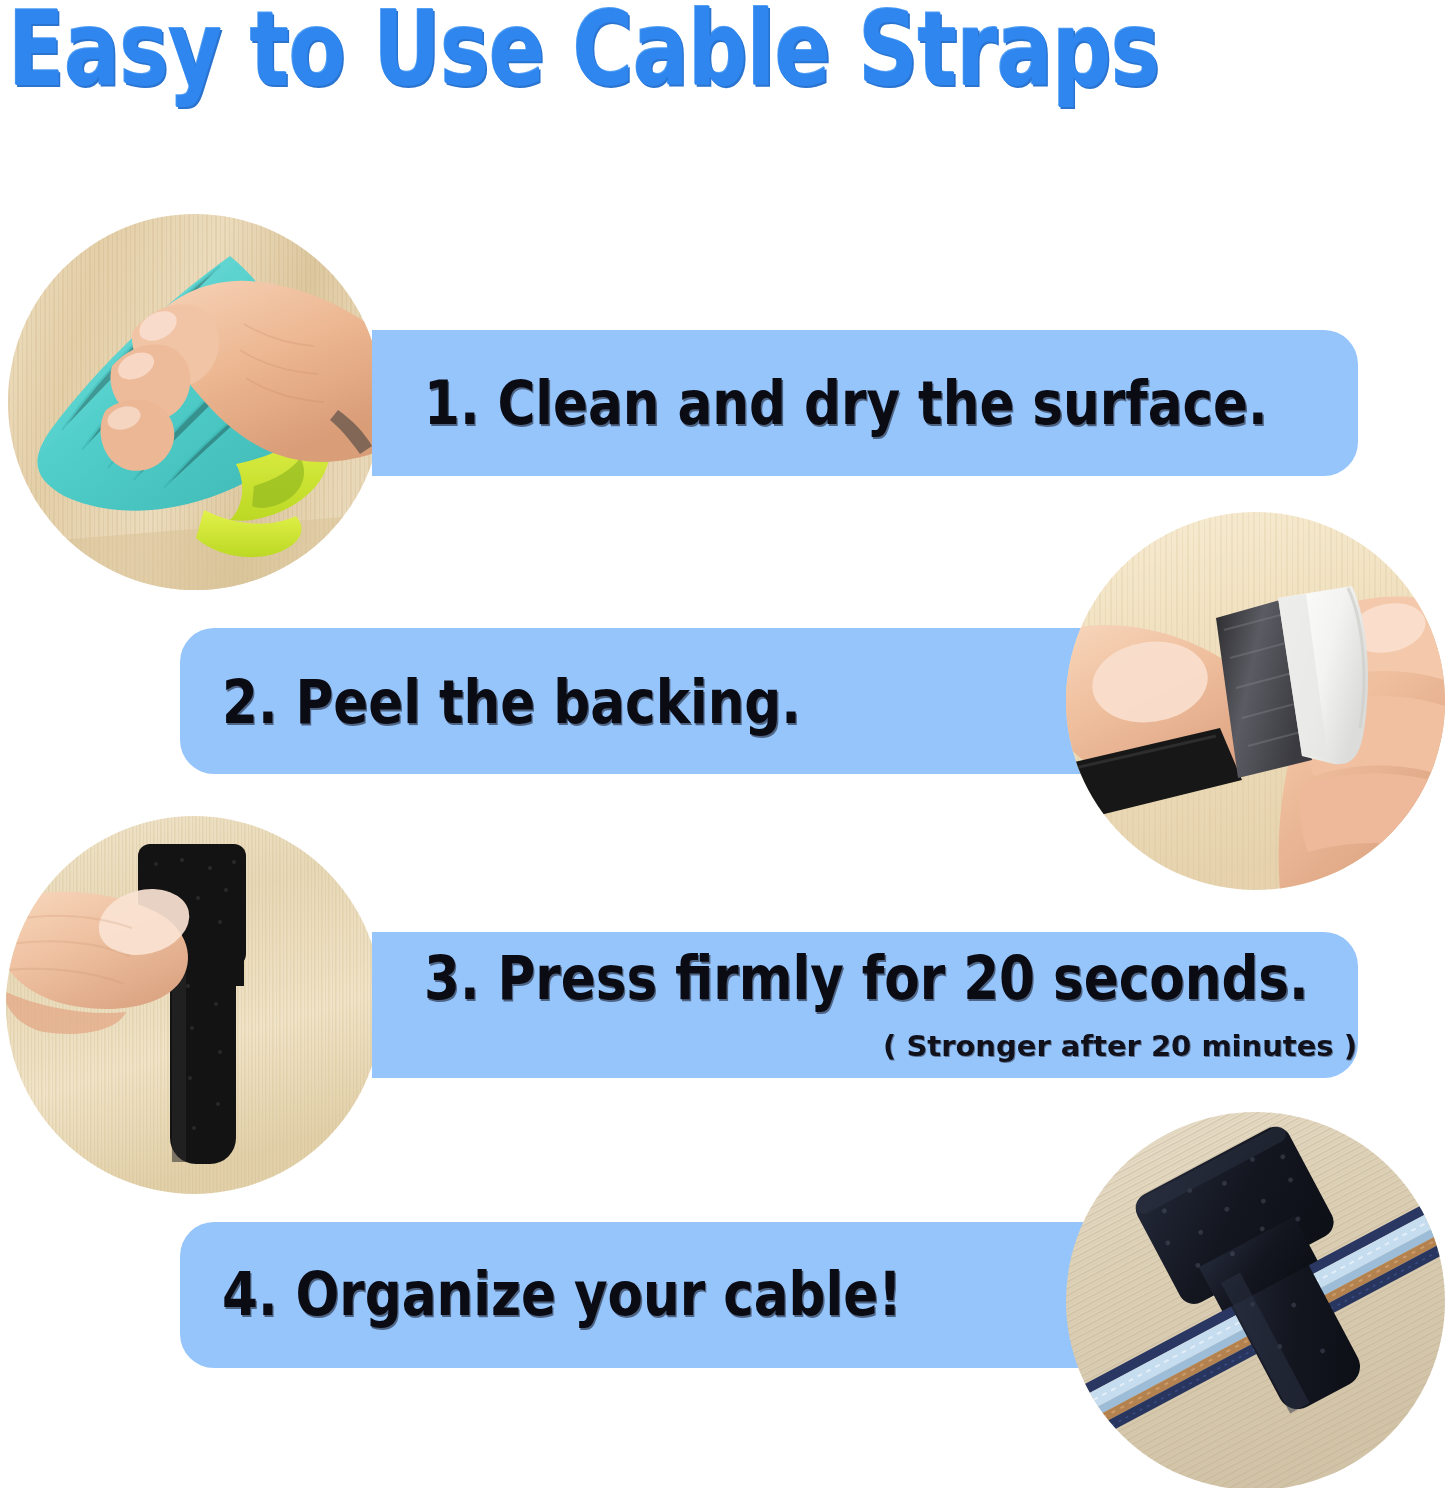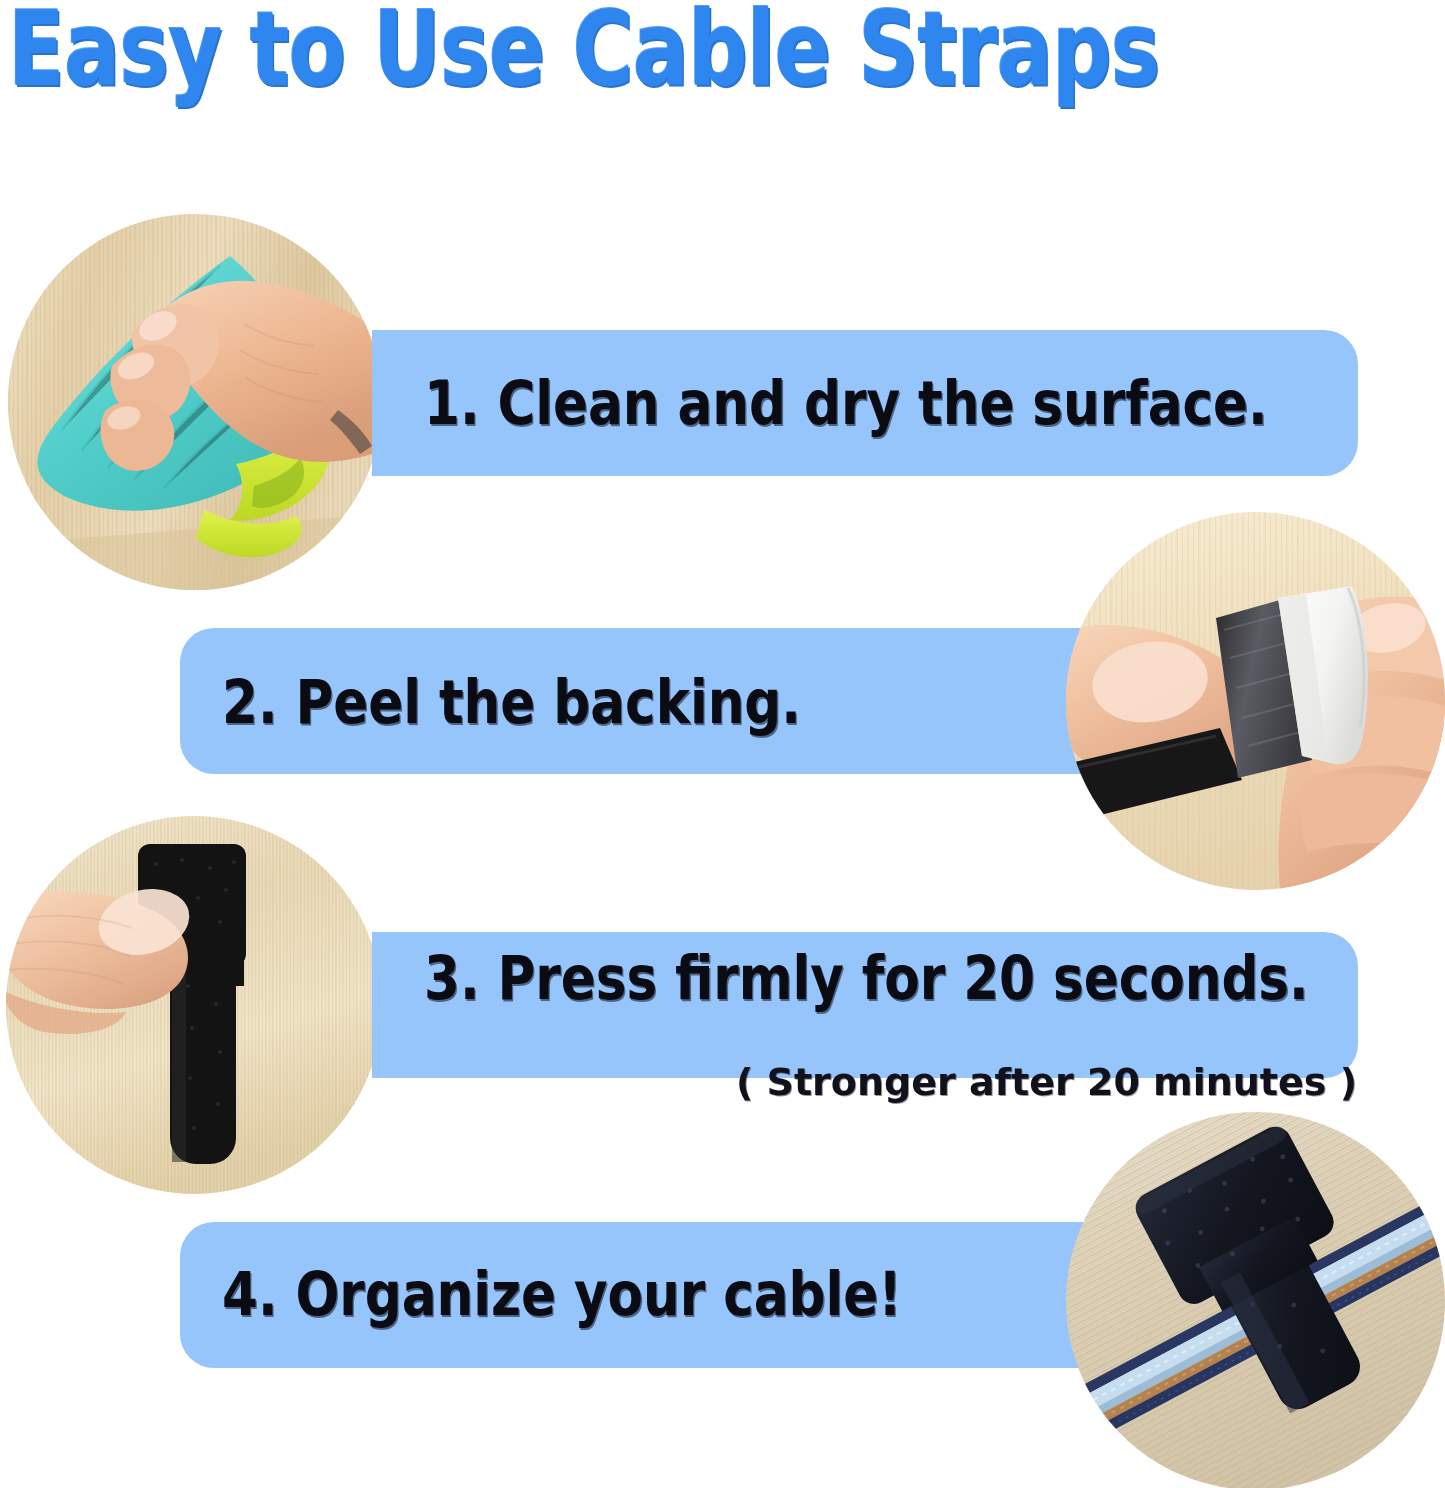--- a/index.html
+++ b/index.html
@@ -67,24 +67,24 @@
     text-shadow: 1.5px 1.5px 0 rgba(20,20,35,0.55);
   }
   #text-1 { left: 424px;  top: 373px; }
   #text-2 { left: 222px;  top: 672px; }
   #text-3 { left: 424px;  top: 948px; }
   #text-4 { left: 222px;  top: 1264px; }
 
   #text-3-note {
     position: absolute;
     right: 88px;
-    top: 1064px;
+    top: 1028px;
     font-family: "DejaVu Sans", sans-serif;
     font-weight: 700;
-    font-size: 38px;
+    font-size: 29px;
     line-height: 36px;
     color: #11111c;
     white-space: nowrap;
     text-shadow: 1px 1px 0 rgba(20,20,35,0.45);
   }
 
   
   .photo-circle {
     position: absolute;
     border-radius: 50%;

